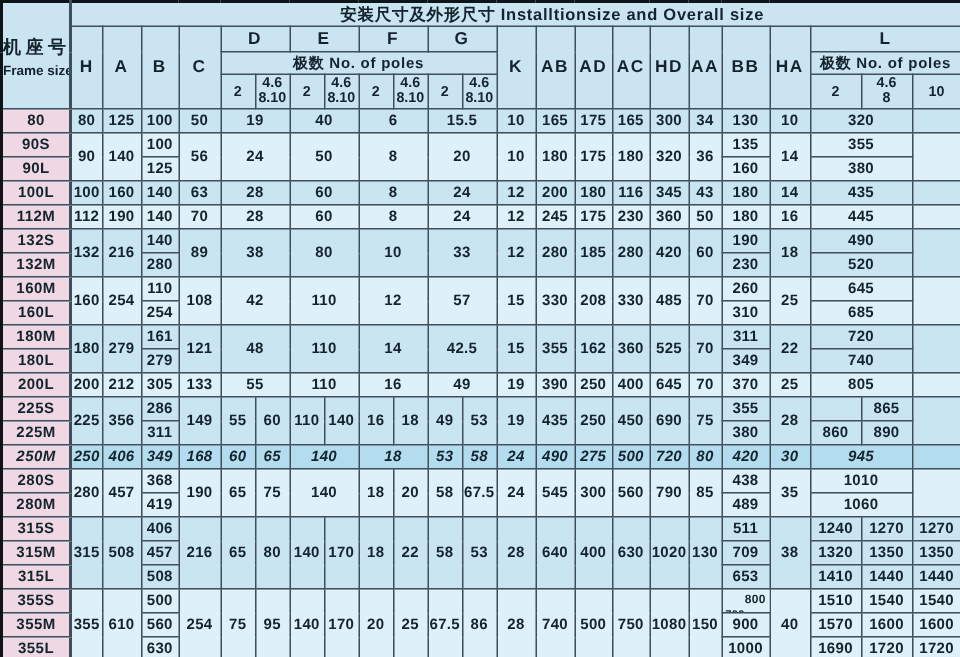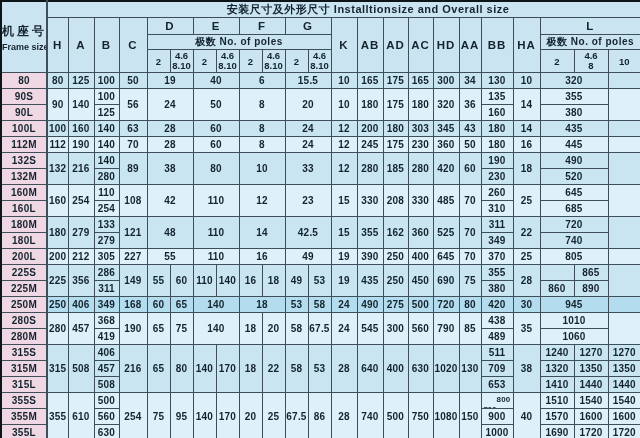--- a/index.html
+++ b/index.html
@@ -46,21 +46,21 @@
   th.two span { display: block; line-height: 10.5px; }
 
   th.frame-h { background: #cae4f1; }
   th.frame-h .zh { font-size: 12px; letter-spacing: 3px; }
   th.frame-h .en { font-size: 9px; font-weight: bold; margin-top: 2px; }
 
   tbody tr { height: 16px; margin-left: 44px; }
   tbody td { letter-spacing: 0.2px; }
   tr.shade-a td { background: #c9e5f2; }
   tr.shade-b td { background: #def0f8; }
-  tr.shade-hl td { background: #b3dcee; }
+  tr.shade-hl td { background: #b3dcee; font-style: italic; }
   td.frame-col {
     background: #efd7e3 !important;
     font-size: 10px;
     letter-spacing: 0.3px;
   }
   td.diag {
     position: relative;
     background-image: linear-gradient(to top right,
       transparent calc(50% - 0.7px), #2b3b45 calc(50% - 0.7px),
       #2b3b45 calc(50% + 0.7px), transparent calc(50% + 0.7px));
@@ -214,21 +214,21 @@
           <td>160</td>
           <td>140</td>
           <td>63</td>
           <td colspan="2">28</td>
           <td colspan="2">60</td>
           <td colspan="2">8</td>
           <td colspan="2">24</td>
           <td>12</td>
           <td>200</td>
           <td>180</td>
-          <td>303</td>
+          <td>116</td>
           <td>345</td>
           <td>43</td>
           <td>180</td>
           <td>14</td>
           <td colspan="2">435</td>
           <td></td>
         </tr>
         <tr class="shade-b">
           <td class="frame-col">112M</td>
           <td>112</td>
@@ -279,21 +279,21 @@
         </tr>
         <tr class="shade-b">
           <td class="frame-col">160M</td>
           <td rowspan="2">160</td>
           <td rowspan="2">254</td>
           <td>110</td>
           <td rowspan="2">108</td>
           <td colspan="2" rowspan="2">42</td>
           <td colspan="2" rowspan="2">110</td>
           <td colspan="2" rowspan="2">12</td>
-          <td colspan="2" rowspan="2">23</td>
+          <td colspan="2" rowspan="2">57</td>
           <td rowspan="2">15</td>
           <td rowspan="2">330</td>
           <td rowspan="2">208</td>
           <td rowspan="2">330</td>
           <td rowspan="2">485</td>
           <td rowspan="2">70</td>
           <td>260</td>
           <td rowspan="2">25</td>
           <td colspan="2">645</td>
           <td rowspan="2"></td>
@@ -301,21 +301,21 @@
         <tr class="shade-b">
           <td class="frame-col">160L</td>
           <td>254</td>
           <td>310</td>
           <td colspan="2">685</td>
         </tr>
         <tr class="shade-a">
           <td class="frame-col">180M</td>
           <td rowspan="2">180</td>
           <td rowspan="2">279</td>
-          <td>133</td>
+          <td>161</td>
           <td rowspan="2">121</td>
           <td colspan="2" rowspan="2">48</td>
           <td colspan="2" rowspan="2">110</td>
           <td colspan="2" rowspan="2">14</td>
           <td colspan="2" rowspan="2">42.5</td>
           <td rowspan="2">15</td>
           <td rowspan="2">355</td>
           <td rowspan="2">162</td>
           <td rowspan="2">360</td>
           <td rowspan="2">525</td>
@@ -329,21 +329,21 @@
           <td class="frame-col">180L</td>
           <td>279</td>
           <td>349</td>
           <td colspan="2">740</td>
         </tr>
         <tr class="shade-b">
           <td class="frame-col">200L</td>
           <td>200</td>
           <td>212</td>
           <td>305</td>
-          <td>227</td>
+          <td>133</td>
           <td colspan="2">55</td>
           <td colspan="2">110</td>
           <td colspan="2">16</td>
           <td colspan="2">49</td>
           <td>19</td>
           <td>390</td>
           <td>250</td>
           <td>400</td>
           <td>645</td>
           <td>70</td>

